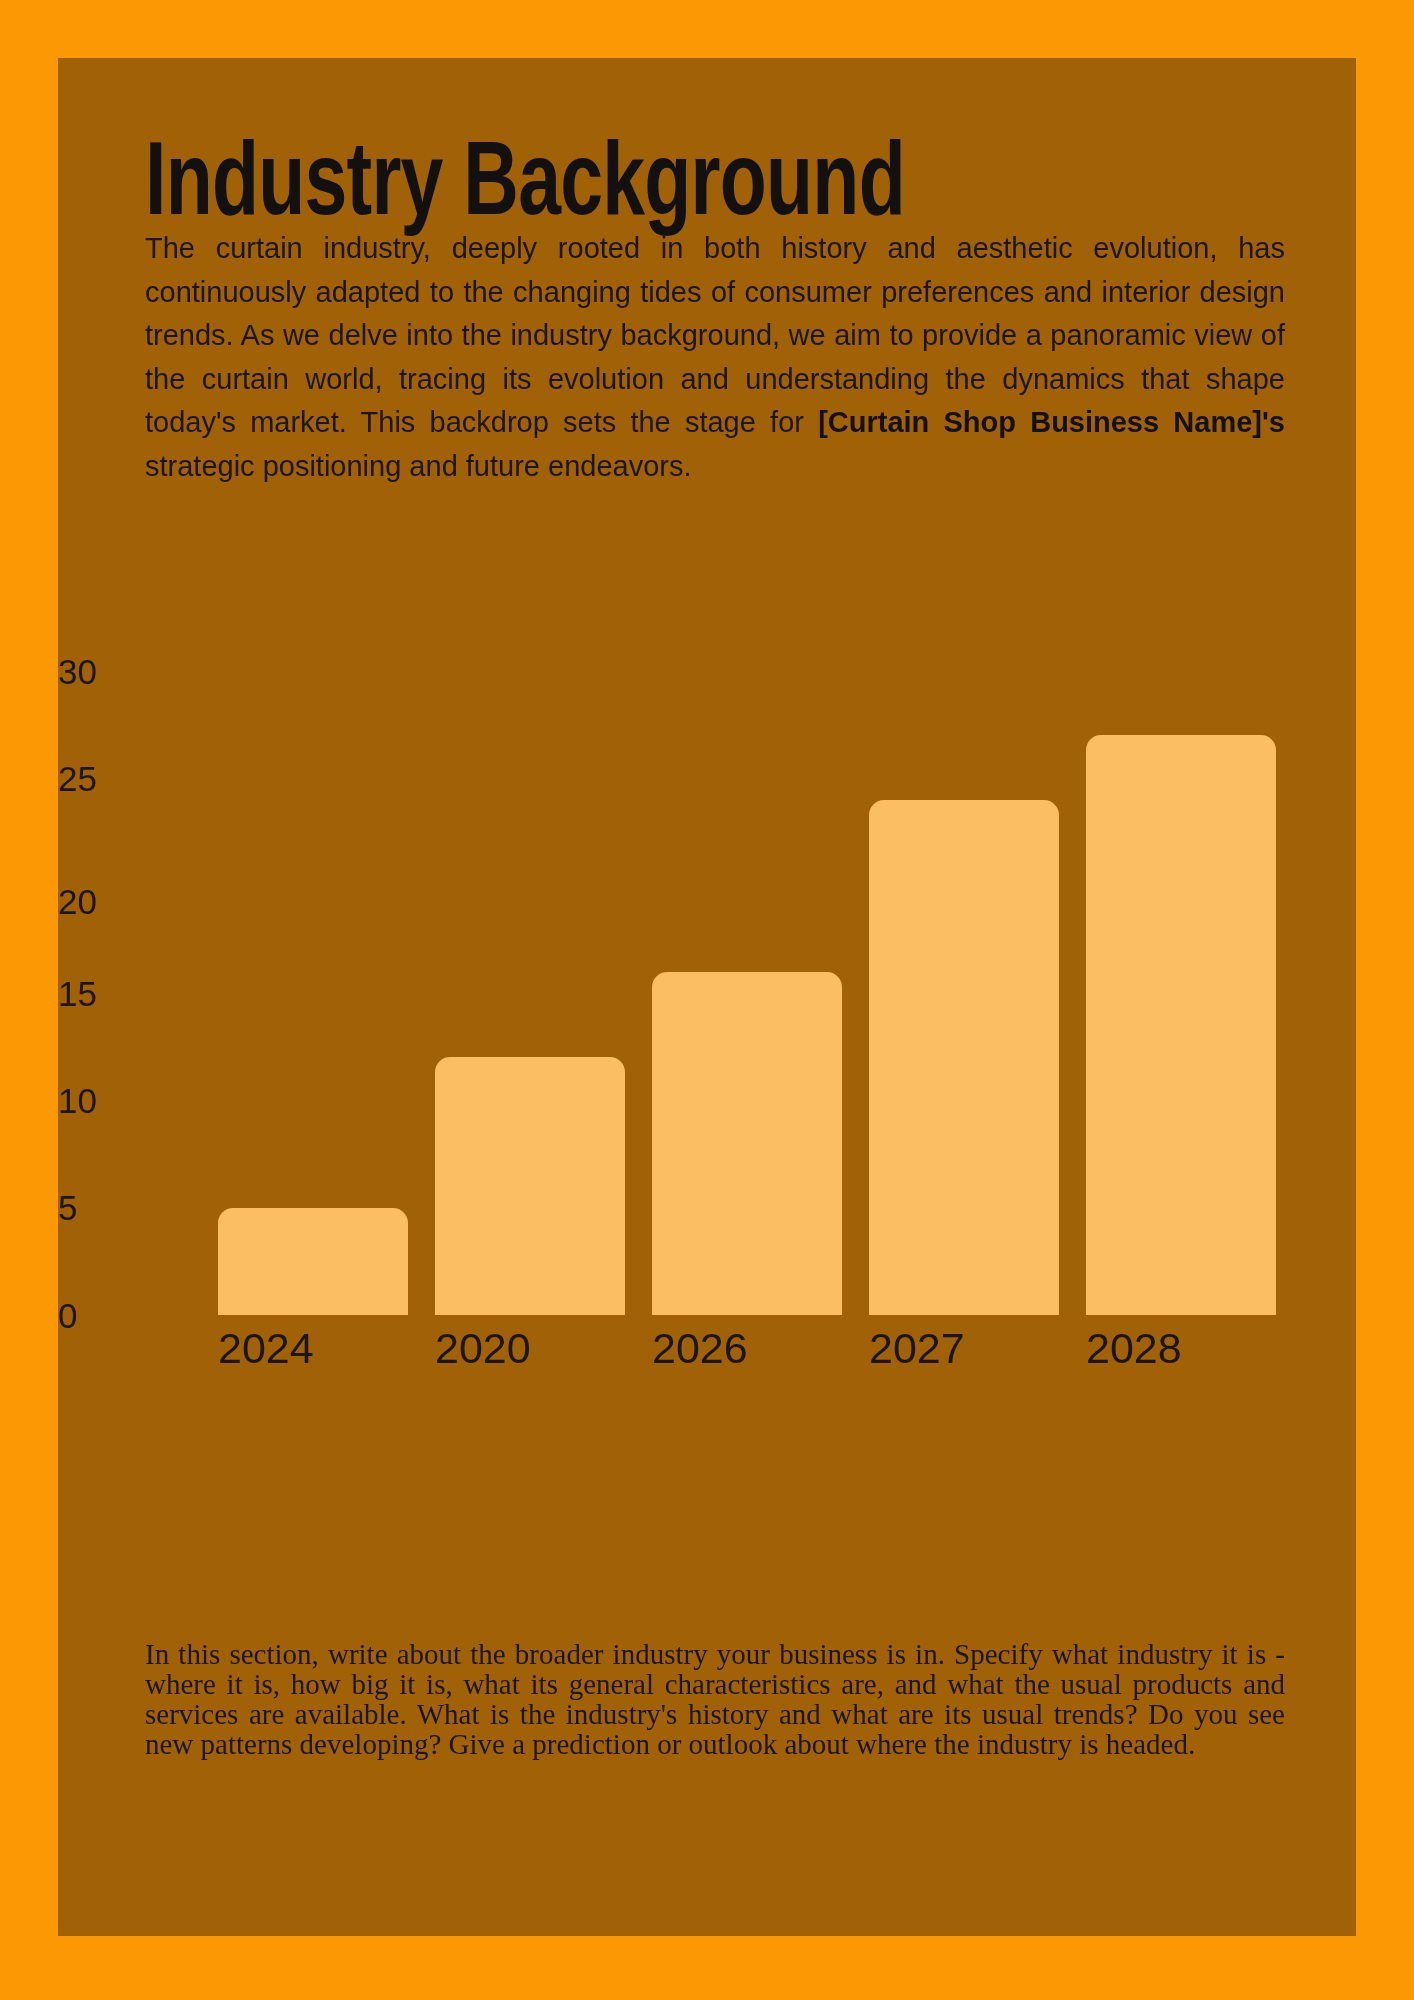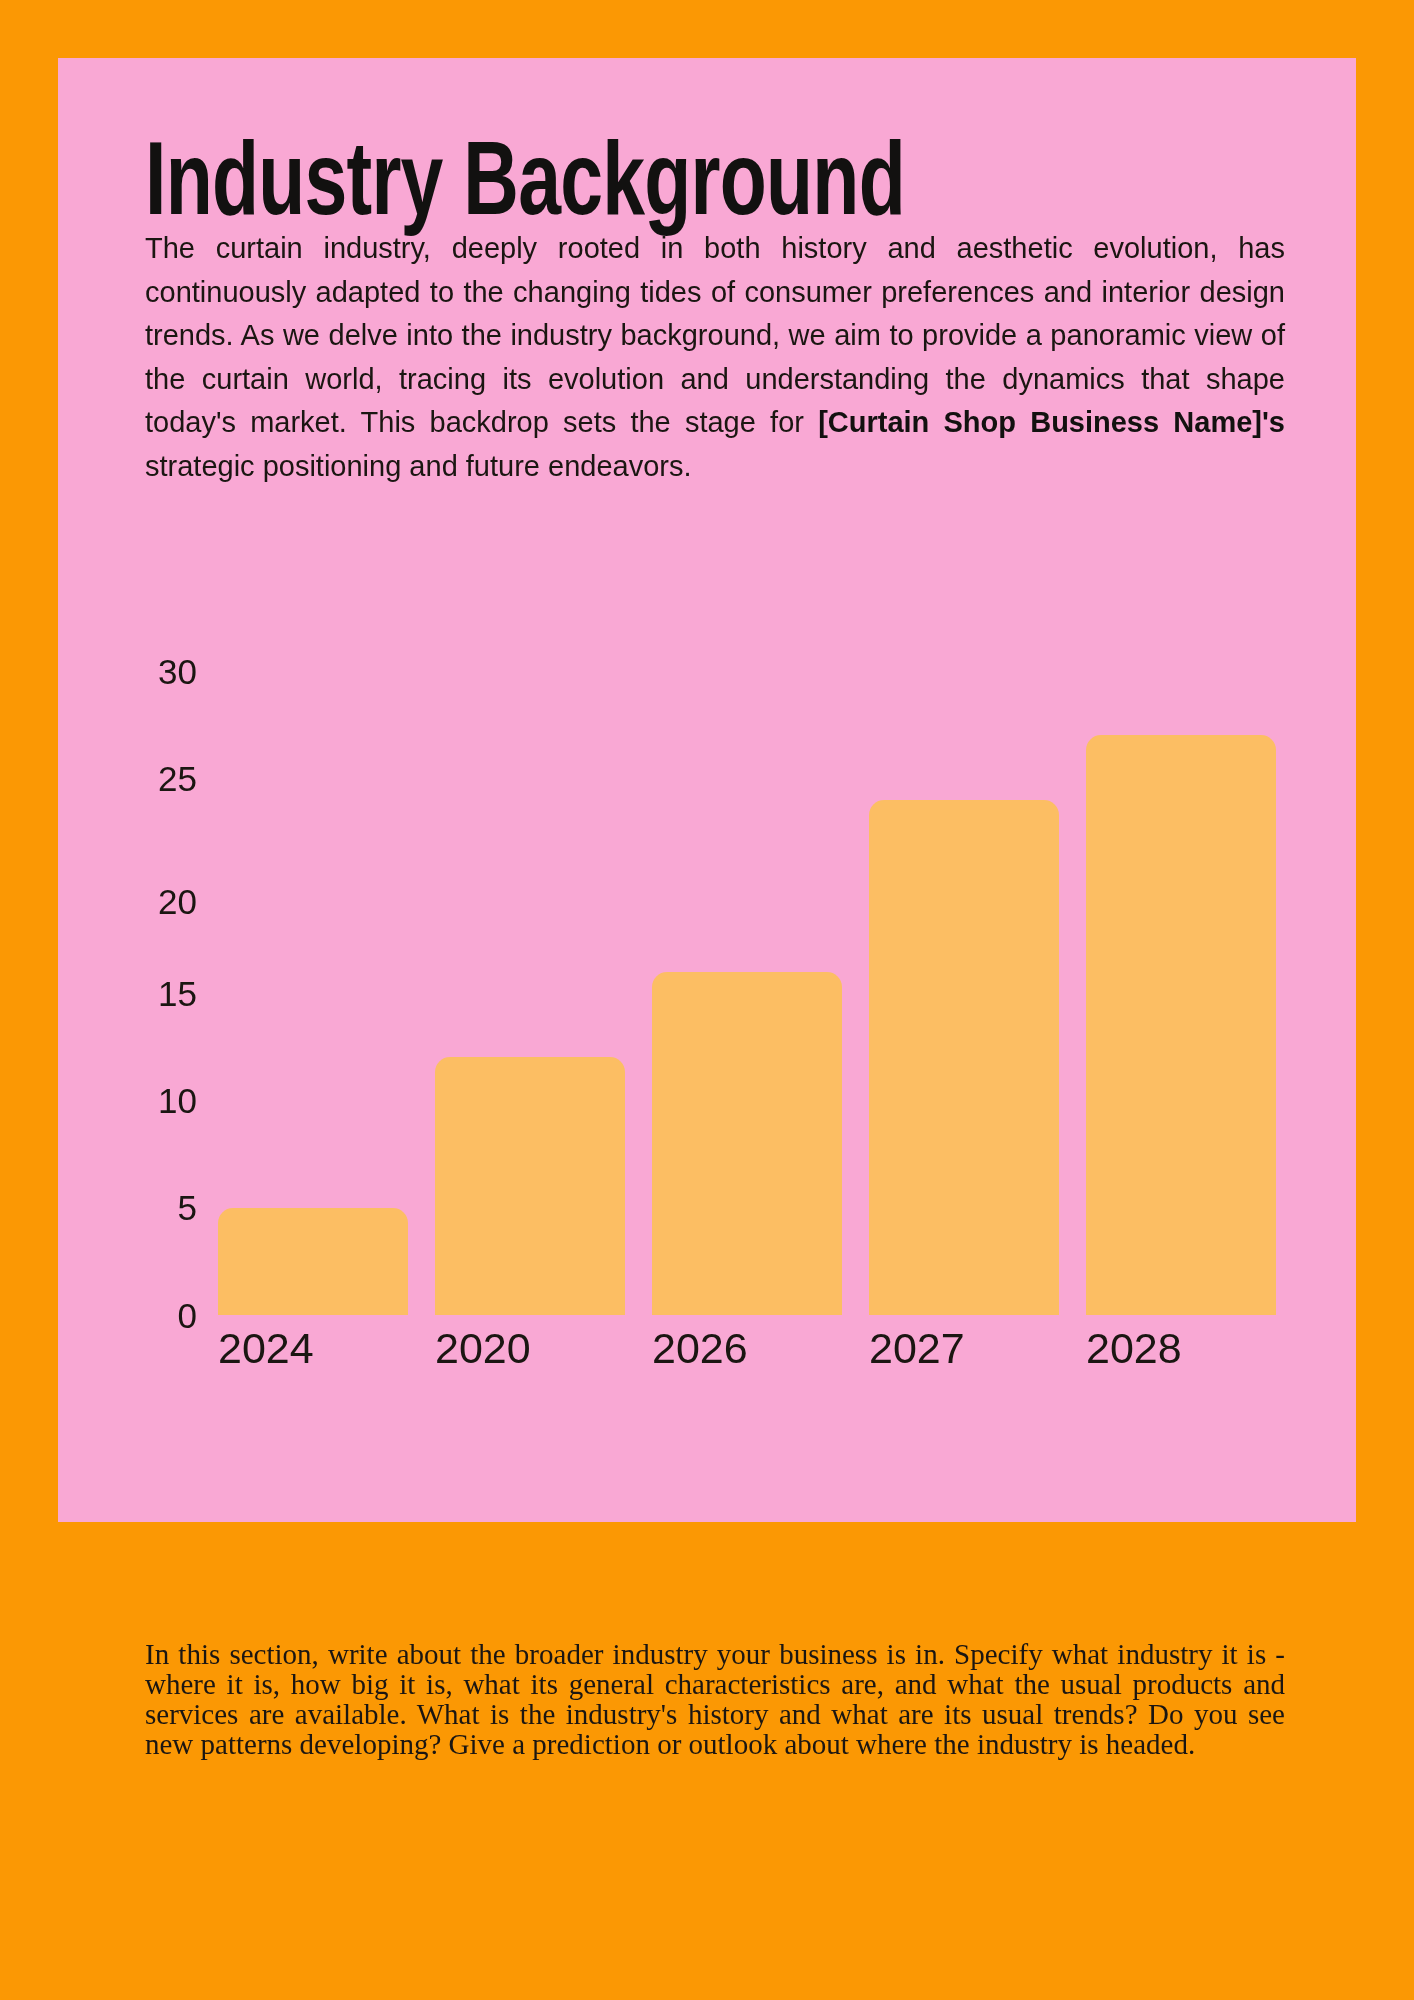--- a/index.html
+++ b/index.html
@@ -8,22 +8,22 @@
 
   .page {
     position:relative;
     width:1414px; height:2000px;
     background:#FB9804;
     overflow:hidden;
   }
   .content {
     position:absolute;
     left:58px; top:58px;
-    width:1298px; height:1464px;
-    background:#f9a8d4;
+    width:1298px; height:1878px;
+    background:#a16207;
   }
 
   
   .display-title {
     position:absolute;
     margin:0;
     font-family:"Liberation Sans", sans-serif;
     font-weight:700;
     color:#121110;
     line-height:1.05;
@@ -45,22 +45,21 @@
     text-align:justify;
   }
   #para-background { top:169px;  line-height:43.5px; }
   #para-analysis   { top:1581px; line-height:30px;font-family:Liberation Serif, serif; }
   #para-background strong { font-weight:700; color:#131110; }
 
   
   .chart { position:absolute; left:0; top:0; width:100%; height:100%; }
   .y-axis-tick {
     position:absolute;
-    left:12px; width:127px;
-    text-align:right;
+    left:0; width:127px;
     font-size:35px; line-height:40px;
     color:#1B1612;
   }
   .bars-row {
     position:absolute;
     left:160px; top:613px;
     width:1058px; height:644px;
     display:flex;
     align-items:flex-end;
     gap:27px;

